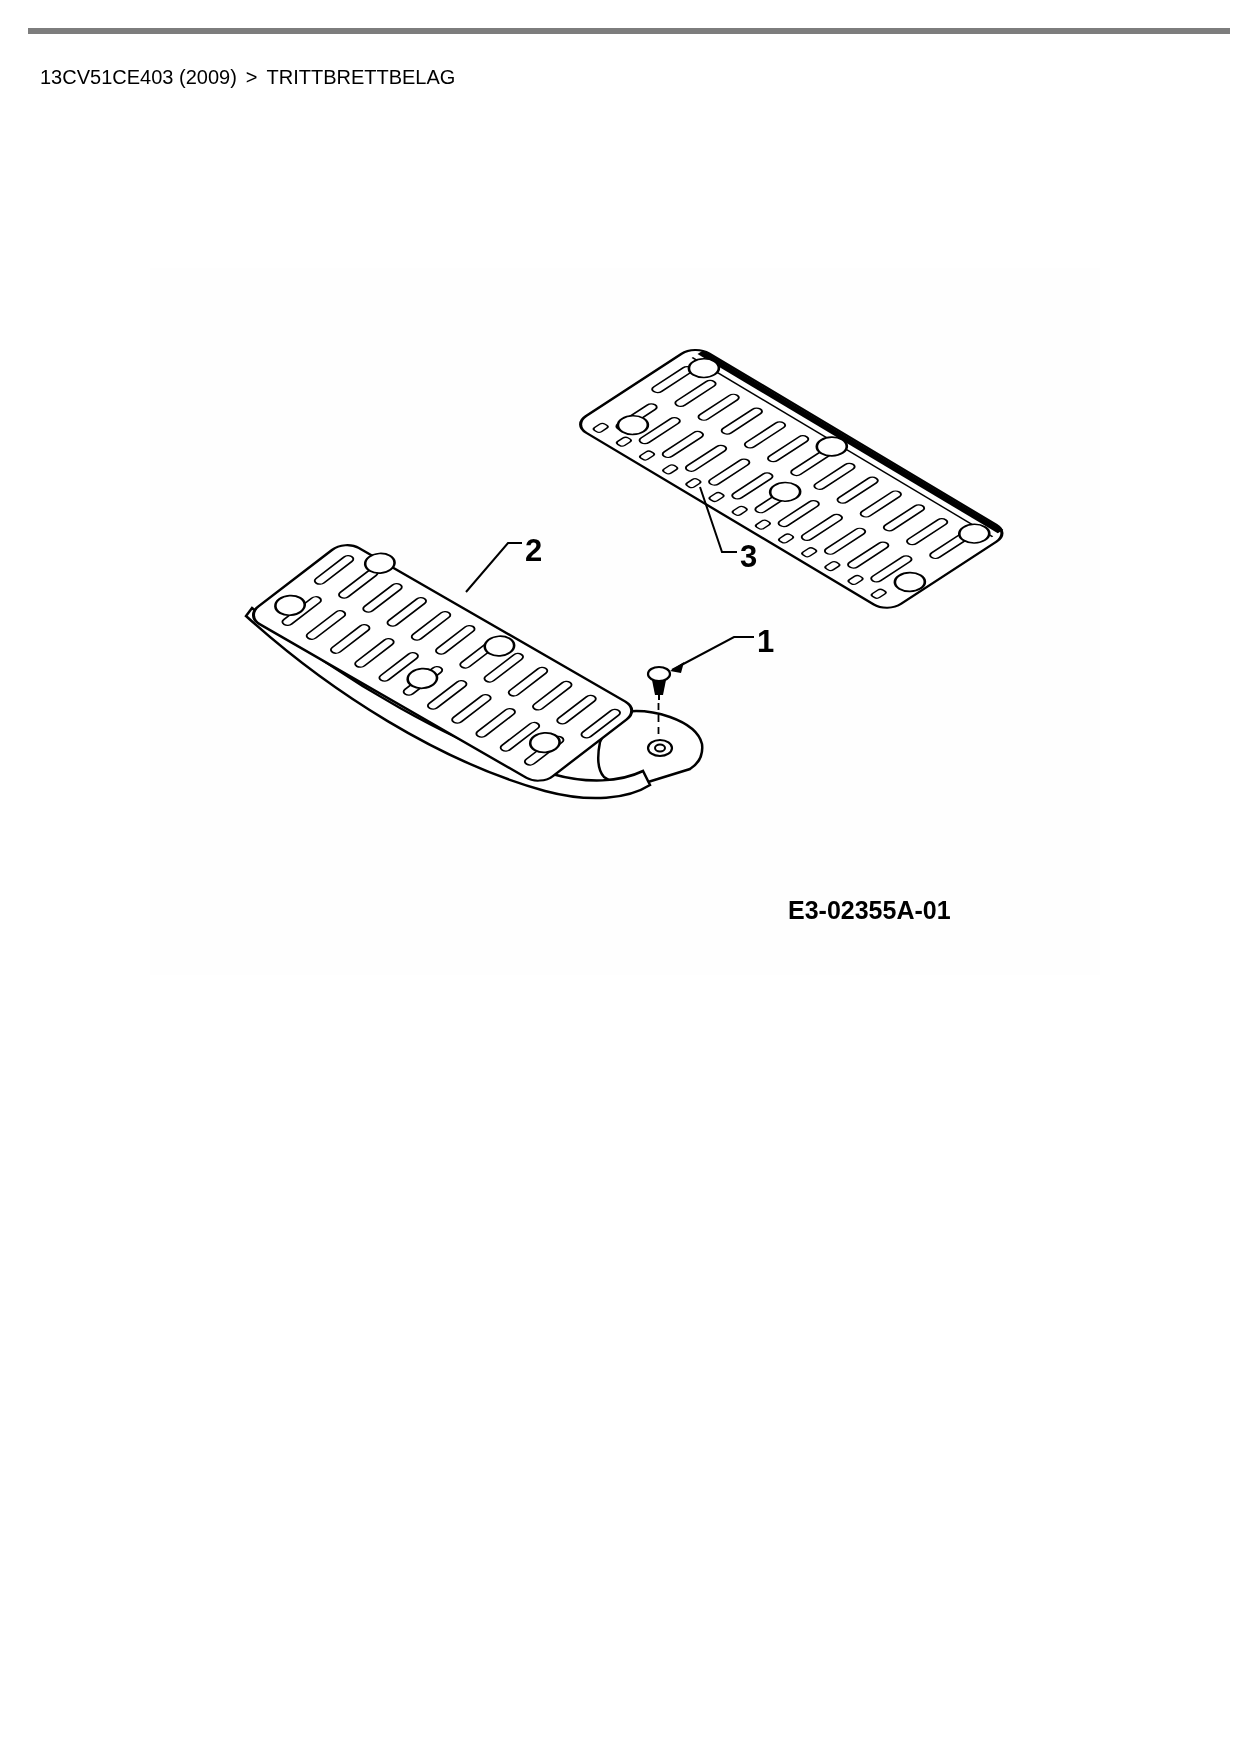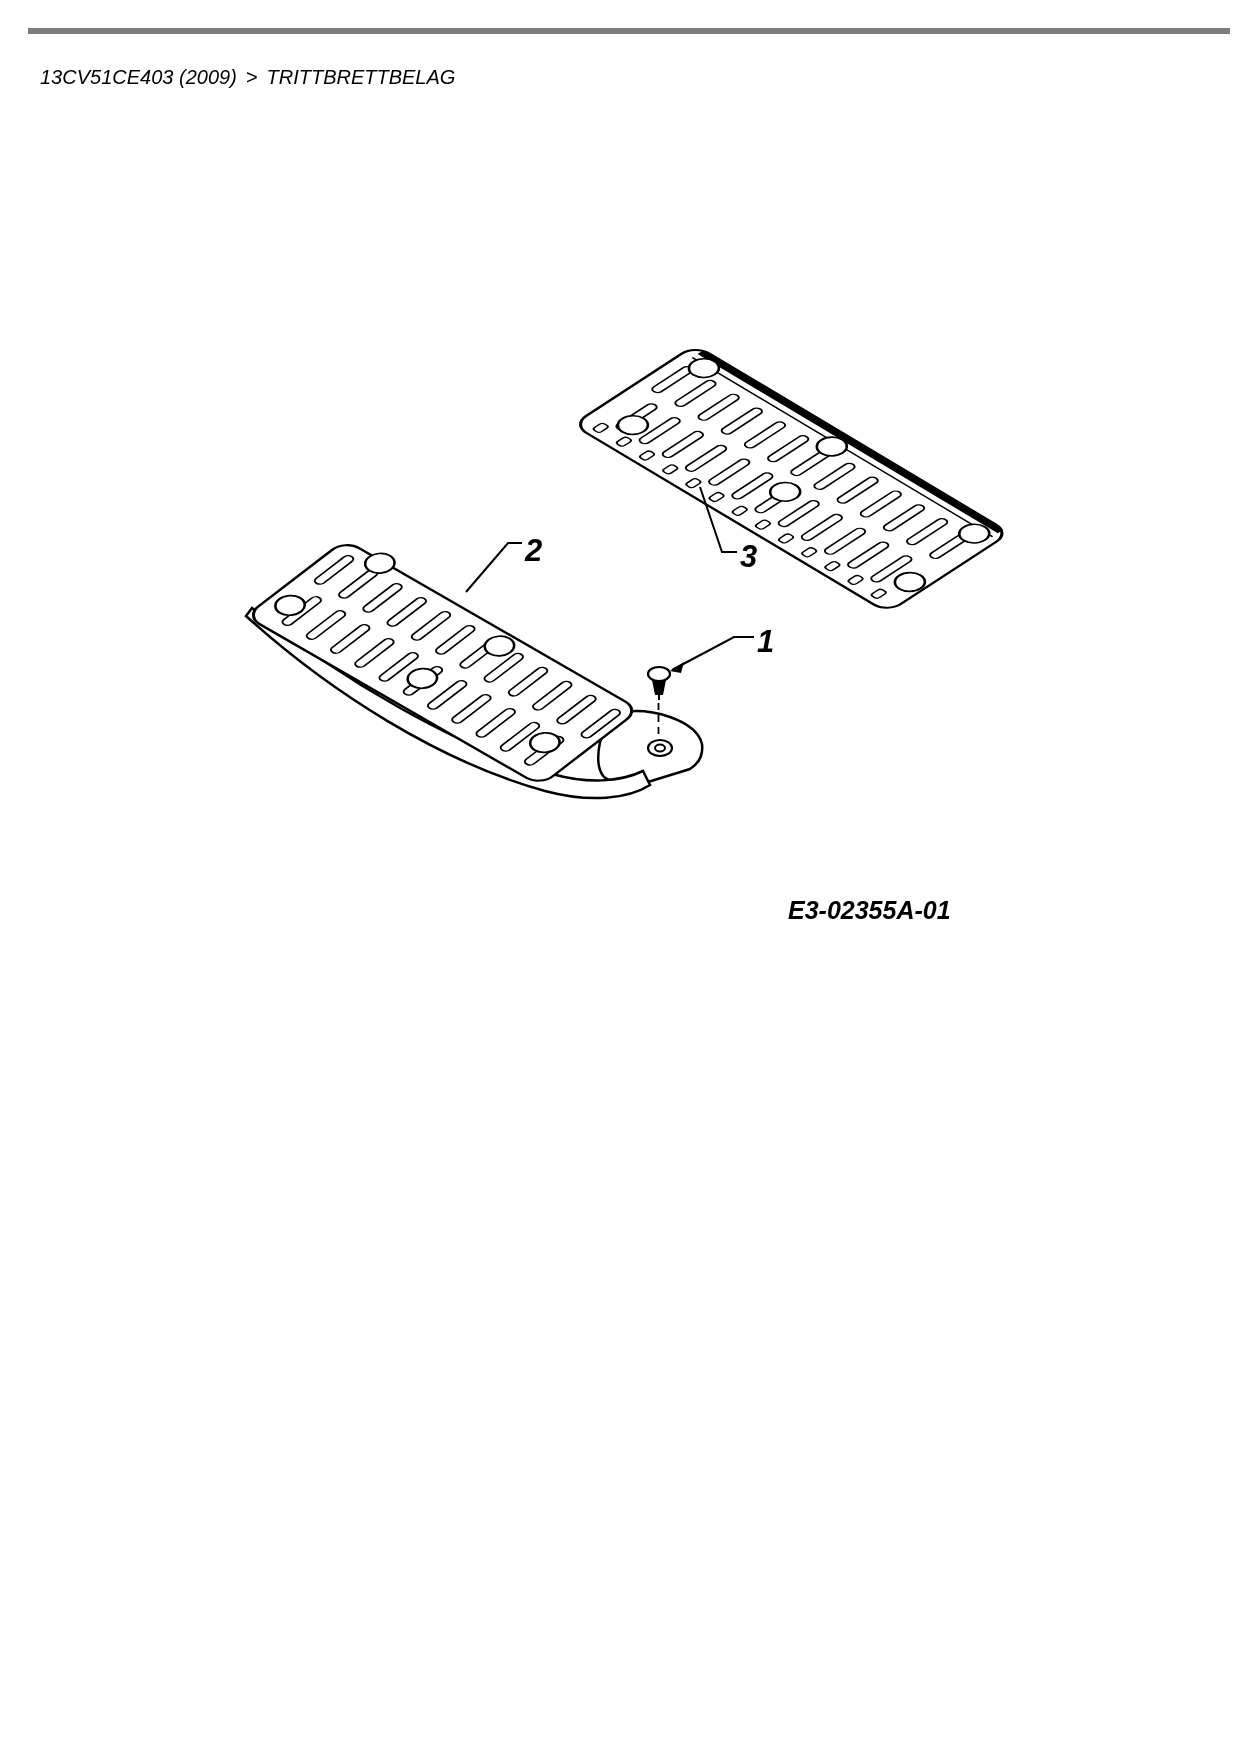--- a/index.html
+++ b/index.html
@@ -3,21 +3,20 @@
 <meta charset="utf-8">
 <style>
   html, body { margin: 0; padding: 0; background: #ffffff; }
   .page {
     position: relative;
     width: 1240px;
     height: 1754px;
     background: #ffffff;
     font-family: "Liberation Sans", sans-serif;
     overflow: hidden;
-    font-style: italic;
   }
   .top-divider {
     position: absolute;
     left: 28px; top: 28px;
     width: 1202px; height: 6px;
     background: #7d7d7d;
   }
   .breadcrumb {
     position: absolute;
     left: 40px; top: 66px;

